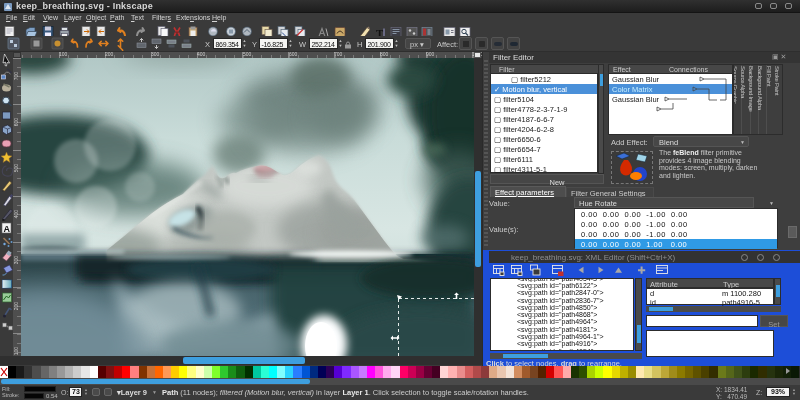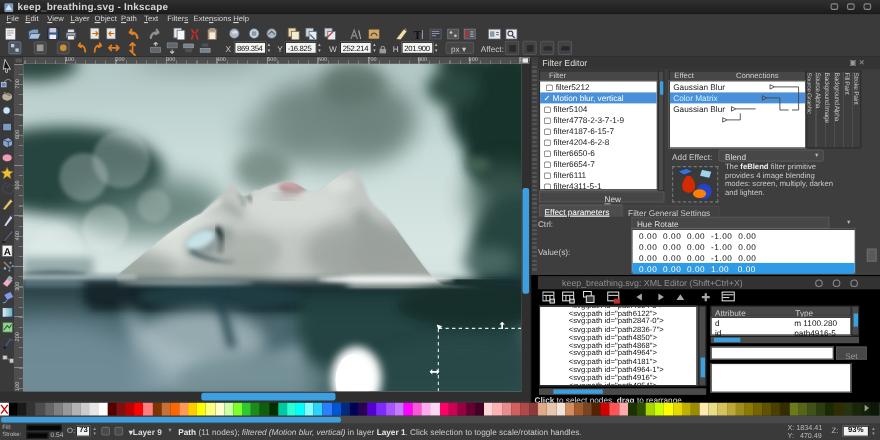--- a/index.html
+++ b/index.html
@@ -555,25 +555,25 @@
   <div class="abs" style="left:6px;top:0;width:312px;height:11px;background:#343434;">
     <span class="abs" style="left:4px;top:1px;font-size:8px;color:#ddd;">Filter Editor</span>
     <span class="abs" style="left:283px;top:1px;font-size:7px;color:#999;">▣ ✕</span>
   </div>
 
   <div class="abs" style="left:7px;top:12px;width:114px;height:9px;background:#474747;border:1px solid #2c2c2c;border-bottom:none;">
     <span class="abs" style="left:8px;top:1px;font-size:7px;color:#ccc;">Filter</span>
   </div>
 
   <div class="abs" style="left:7px;top:21px;width:108px;height:100px;background:#fff;border:1px solid #2c2c2c;font-size:7.5px;color:#1a1a1a;">
-    <div style="height:10px;padding:1px 0 0 5px;">▢ filter5212</div>
+    <div style="height:10px;padding:1px 0 0 20px;">▢ filter5212</div>
     <div style="height:10px;padding:1px 0 0 3px;background:#4a90d9;color:#fff;">✓ Motion blur, vertical</div>
     <div style="height:10px;padding:1px 0 0 3px;">▢ filter5104</div>
     <div style="height:10px;padding:1px 0 0 3px;">▢ filter4778-2-3-7-1-9</div>
-    <div style="height:10px;padding:1px 0 0 3px;">▢ filter4187-6-15-7</div>
+    <div style="height:10px;padding:1px 0 0 3px;">▢ filter4187-6-6-7</div>
     <div style="height:10px;padding:1px 0 0 3px;">▢ filter4204-6-2-8</div>
     <div style="height:10px;padding:1px 0 0 3px;">▢ filter6650-6</div>
     <div style="height:10px;padding:1px 0 0 3px;">▢ filter6654-7</div>
     <div style="height:10px;padding:1px 0 0 3px;">▢ filter6111</div>
     <div style="height:10px;padding:1px 0 0 3px;">▢ filter4311-5-1</div>
   </div>
 
   <div class="abs" style="left:115px;top:12px;width:6px;height:110px;background:#4a4a4a;border:1px solid #2c2c2c;">
     <div class="abs" style="left:1px;top:9px;width:3px;height:12px;background:#3e9fdf;"></div>
   </div>
@@ -628,37 +628,37 @@
 
   <div class="abs" style="left:176px;top:97px;width:100px;height:38px;font-size:7px;line-height:7.5px;color:#c9c9c9;">The <b style="color:#eee">feBlend</b> filter primitive provides 4 image blending modes: screen, multiply, darken and lighten.</div>
 
   <div class="abs" style="left:7px;top:134px;width:76px;height:11px;background:#4d4d4d;border:1px solid #5a5a5a;border-bottom:none;">
     <span class="abs" style="left:4px;top:1px;font-size:7.5px;color:#fff;text-decoration:underline;">Effect parameters</span>
   </div>
   <div class="abs" style="left:83px;top:135px;width:88px;height:10px;background:#414141;border:1px solid #4a4a4a;border-bottom:none;">
     <span class="abs" style="left:4px;top:1px;font-size:7.5px;color:#ccc;">Filter General Settings</span>
   </div>
 
-  <span class="abs" style="left:6px;top:147px;font-size:7.5px;color:#ccc;">Ctrl:</span>
+  <span class="abs" style="left:6px;top:147px;font-size:7.5px;color:#ccc;">Value:</span>
   <div class="abs" style="left:91px;top:145px;width:180px;height:11px;background:#474747;border:1px solid #555;">
     <span class="abs" style="left:4px;top:1px;font-size:7.5px;color:#ddd;">Hue Rotate</span>
     <span class="abs" style="left:194px;top:2px;font-size:5px;color:#bbb;">▼</span>
   </div>
 
   <span class="abs" style="left:6px;top:173px;font-size:7.5px;color:#ccc;">Value(s):</span>
   <div class="abs" style="left:91px;top:156px;width:204px;height:40px;background:#fff;border:1px solid #2c2c2c;font-size:7.5px;color:#111;">
     <div style="height:10px;padding:1px 0 0 6px;letter-spacing:0.5px;">0.00&nbsp; 0.00&nbsp; 0.00&nbsp; -1.00&nbsp; 0.00</div>
     <div style="height:10px;padding:1px 0 0 6px;letter-spacing:0.5px;">0.00&nbsp; 0.00&nbsp; 0.00&nbsp; -1.00&nbsp; 0.00</div>
     <div style="height:10px;padding:1px 0 0 6px;letter-spacing:0.5px;">0.00&nbsp; 0.00&nbsp; 0.00&nbsp; -1.00&nbsp; 0.00</div>
     <div style="height:10px;padding:1px 0 0 6px;background:#2f9ae5;color:#fff;letter-spacing:0.5px;">0.00&nbsp; 0.00&nbsp; 0.00&nbsp; 1.00&nbsp;&nbsp; 0.00</div>
   </div>
   <div class="abs" style="left:305px;top:174px;width:9px;height:12px;background:#5a5a5a;border:1px solid #6a6a6a;"></div>
 </div>
 
-<div class="abs" style="left:482px;top:250px;width:318px;height:120px;background:#000000;border-left:1px solid #2a2a2a;">
+<div class="abs" style="left:482px;top:250px;width:318px;height:120px;background:#1d4ed8;border-left:1px solid #2a2a2a;">
   <div class="abs" style="left:6px;top:1px;width:312px;height:12px;background:#323232;">
     <span class="abs" style="left:22px;top:2px;font-size:8px;color:#8f8f8f;">keep_breathing.svg: XML Editor (Shift+Ctrl+X)</span>
     <span class="abs" style="left:252px;top:3px;width:7px;height:7px;border:1px solid #888;border-radius:50%;"></span>
     <span class="abs" style="left:268px;top:3px;width:7px;height:7px;border:1px solid #888;border-radius:50%;"></span>
     <span class="abs" style="left:284px;top:3px;width:7px;height:7px;border:1px solid #888;border-radius:50%;"></span>
   </div>
 
   <div class="abs" style="left:6px;top:13px;width:312px;height:15px;">
     <svg class="abs" style="left:4px;top:1px" width="180" height="13" viewBox="0 0 180 13">
       <g fill="none" stroke="#e8e8e8" stroke-width="0.9">

